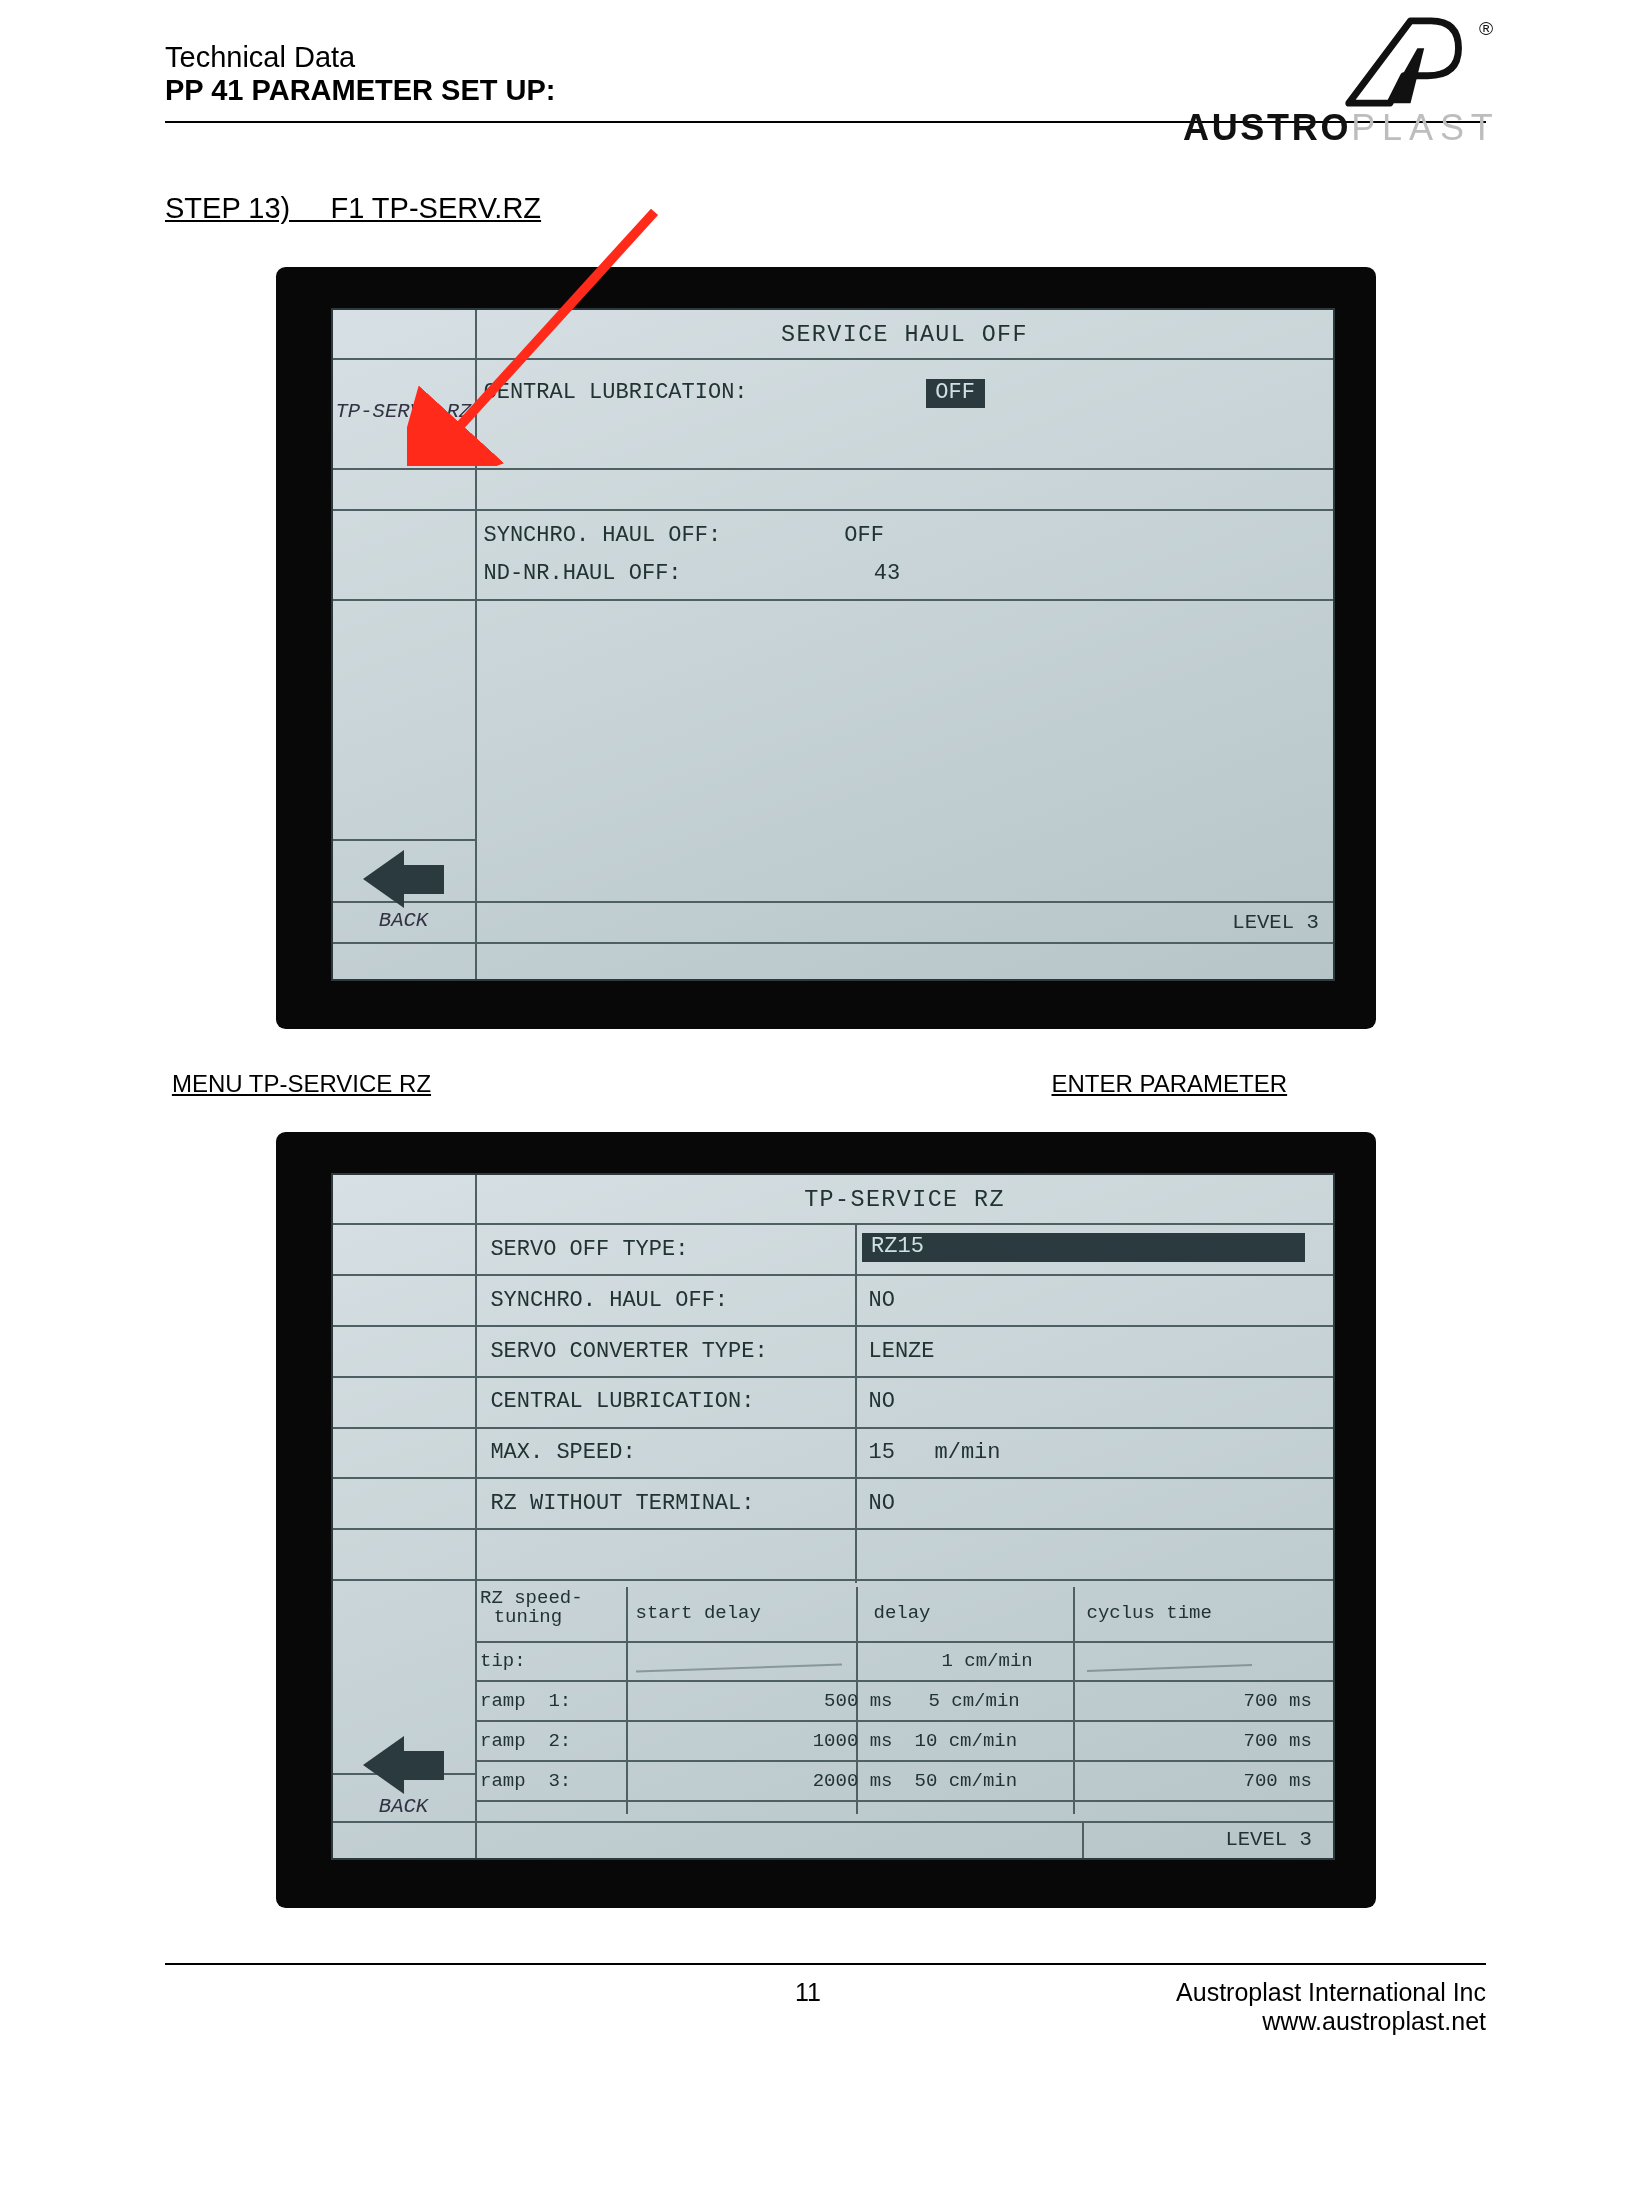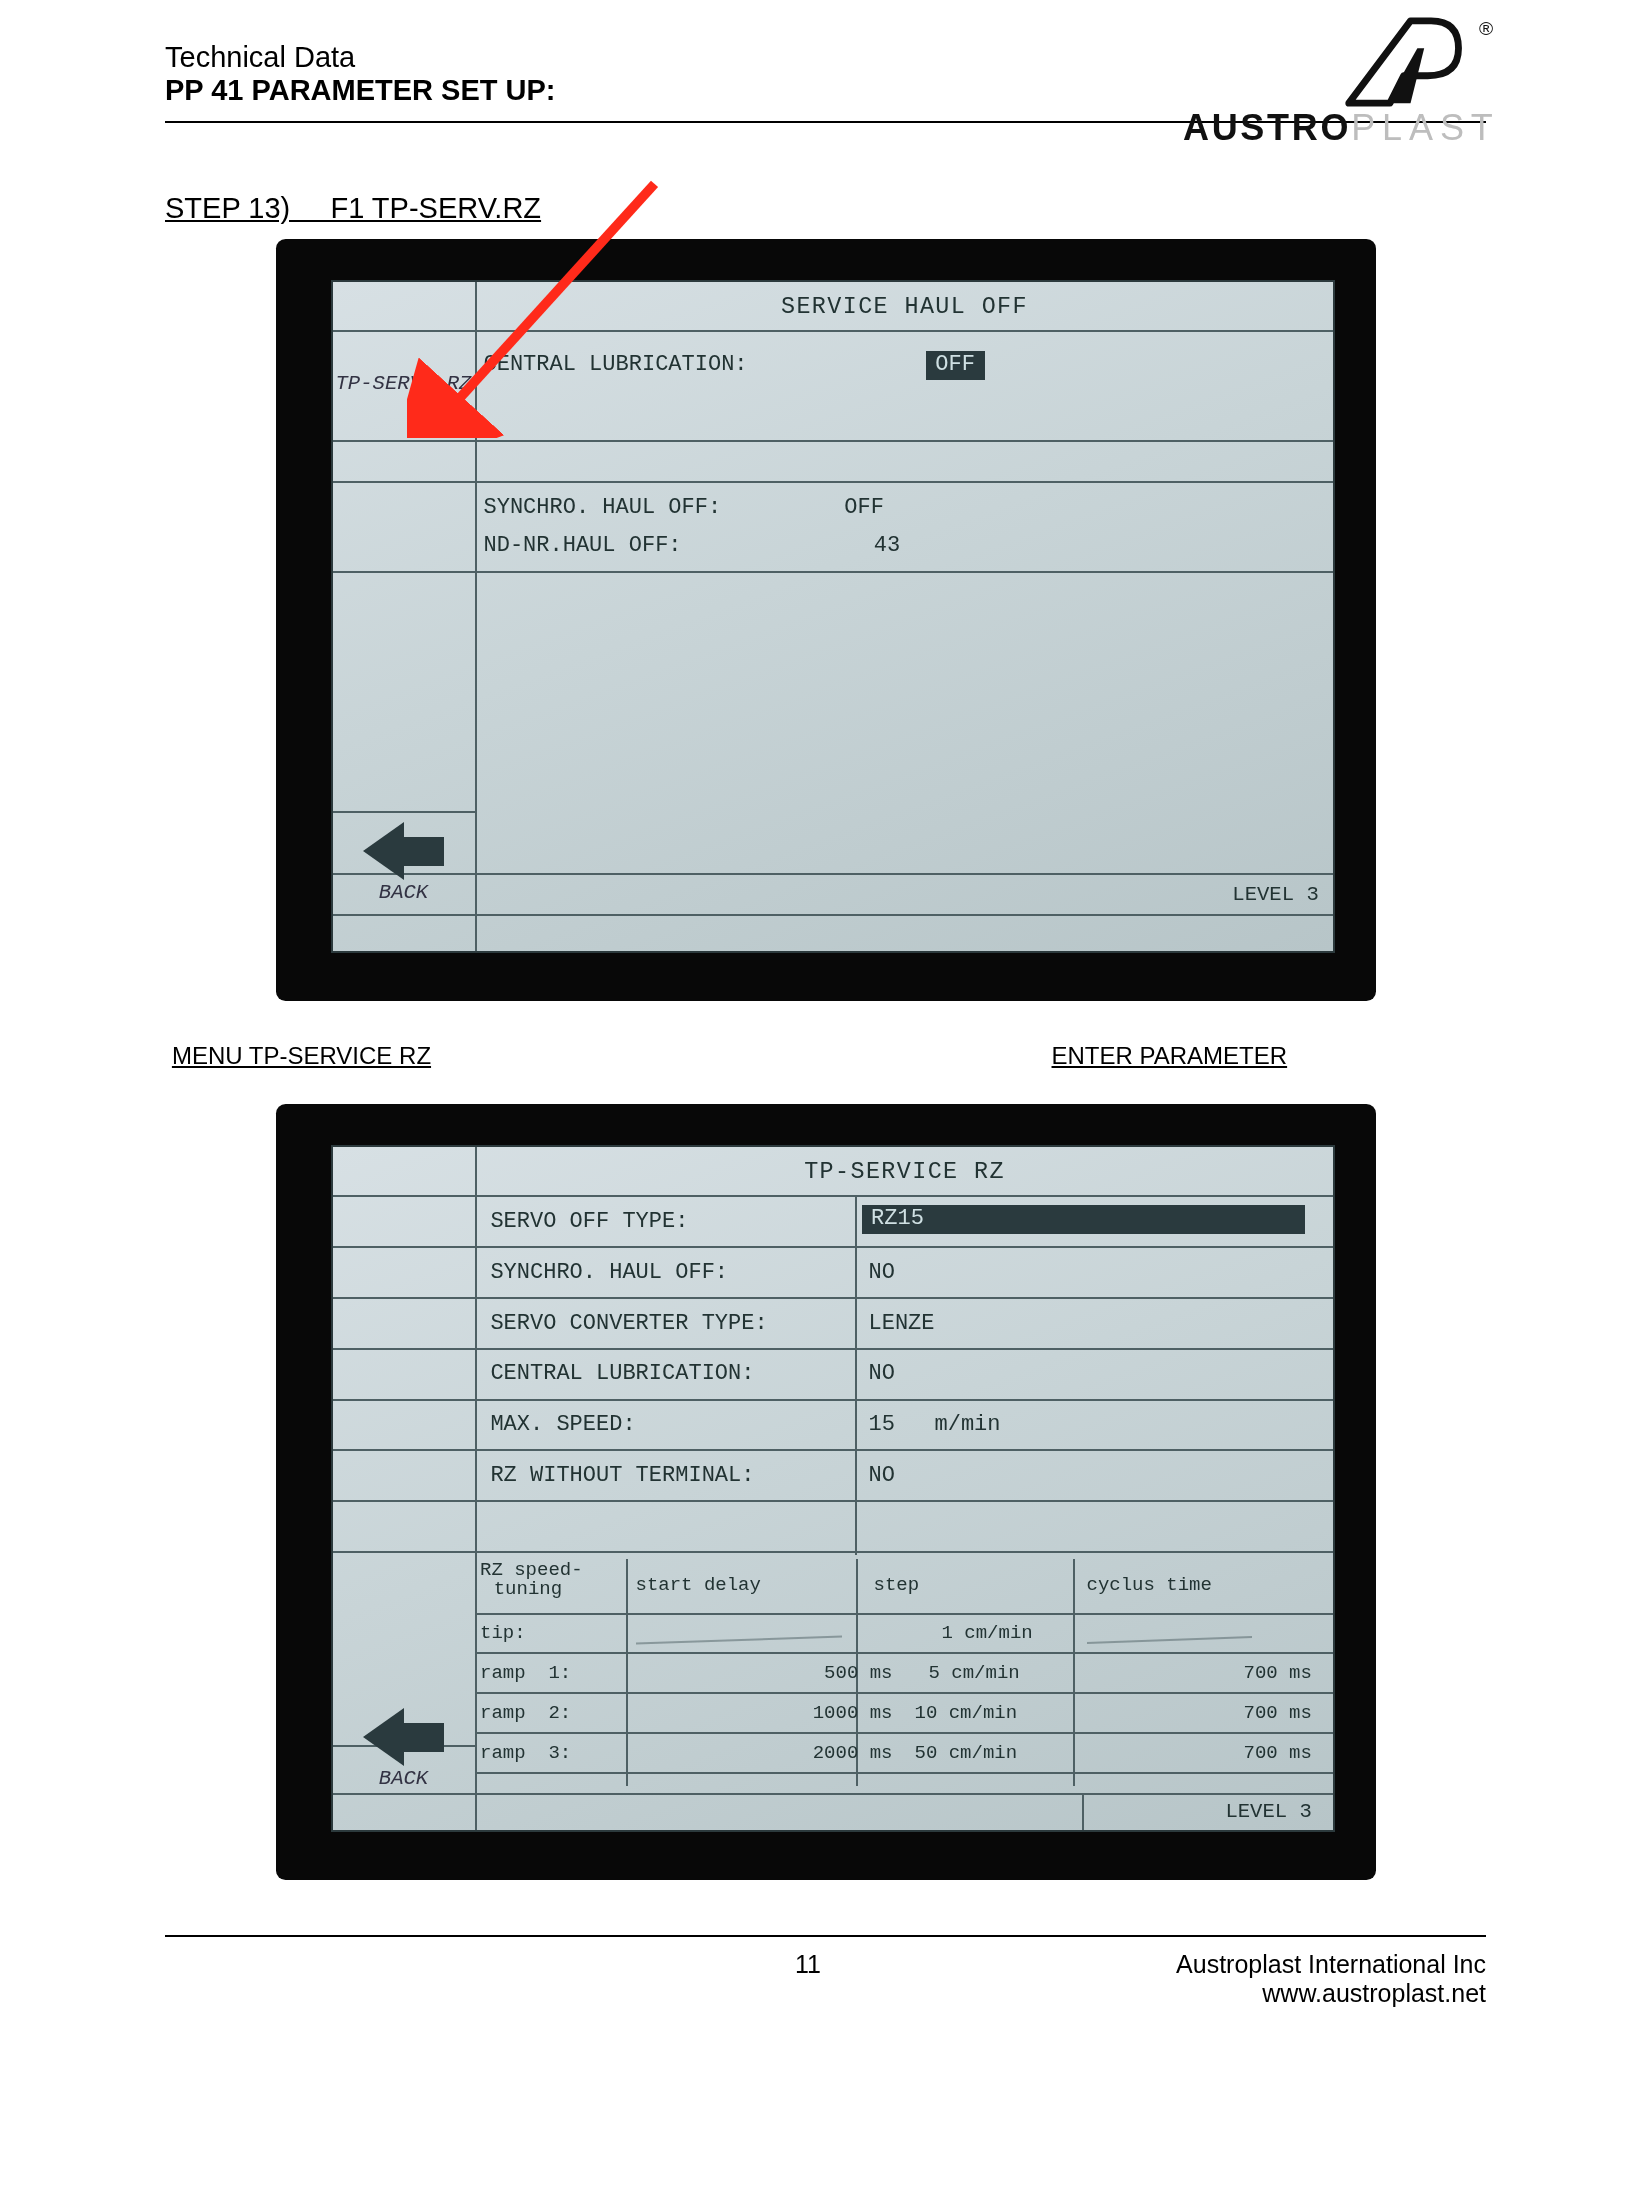--- a/index.html
+++ b/index.html
@@ -36,21 +36,21 @@
     font-size: 36px;
     letter-spacing: 2.7px;
     color: #333;
     margin-top: -4.1px;
   }
   .brand .austro { font-weight: bold; color: #111; }
   .brand .plast { color: #bdbdbd; font-weight: normal; letter-spacing: 6.9px; }
   .step-heading {
     font-size: 29px;
     text-decoration: underline;
-    margin-bottom: 14px;
+    margin-bottom: 42px;
     display: inline-block;
   }
   .photo-frame {
     background: #080808;
     border-radius: 9.6px;
     padding: 41px 41px 48px 55px;
     width: 1100px;
     margin: 0 auto 41px auto;
     position: relative;
   }
@@ -259,21 +259,21 @@
         <div class="st-border" style="position:absolute; left:0; right:0; top:93px; height:2.1px;"></div>
         <div class="st-border" style="position:absolute; left:0; right:0; top:133px; height:2.1px;"></div>
         <div class="st-border" style="position:absolute; left:0; right:0; top:173px; height:2.1px;"></div>
         <div class="st-border" style="position:absolute; left:0; right:0; top:213px; height:2.1px;"></div>
 
         <div style="position:absolute; left:5.5px; top:2.7px; line-height:1.0;">
           <div>RZ speed-</div>
           <div style="margin-left:13.7px;">tuning</div>
         </div>
         <div style="position:absolute; left:161px; top:15px;">start delay</div>
-        <div style="position:absolute; left:399px; top:15px;">step</div>
+        <div style="position:absolute; left:399px; top:15px;">delay</div>
         <div style="position:absolute; left:612px; top:15px;">cyclus time</div>
 
         <div style="position:absolute; left:5.5px; top:63px;">tip:</div>
         <div class="tilde-line" style="left:161px; top:80px; width:206px;"></div>
         <div style="position:absolute; left:467px; top:63px; text-align:right;">1 cm/min</div>
         <div class="tilde-line" style="left:612px; top:80px; width:165px;"></div>
 
         <div style="position:absolute; left:5.5px; top:103px; white-space:pre;">ramp  1:</div>
         <div style="position:absolute; right:440px; top:103px;">500 ms</div>
         <div style="position:absolute; left:454px; top:103px;">5 cm/min</div>

